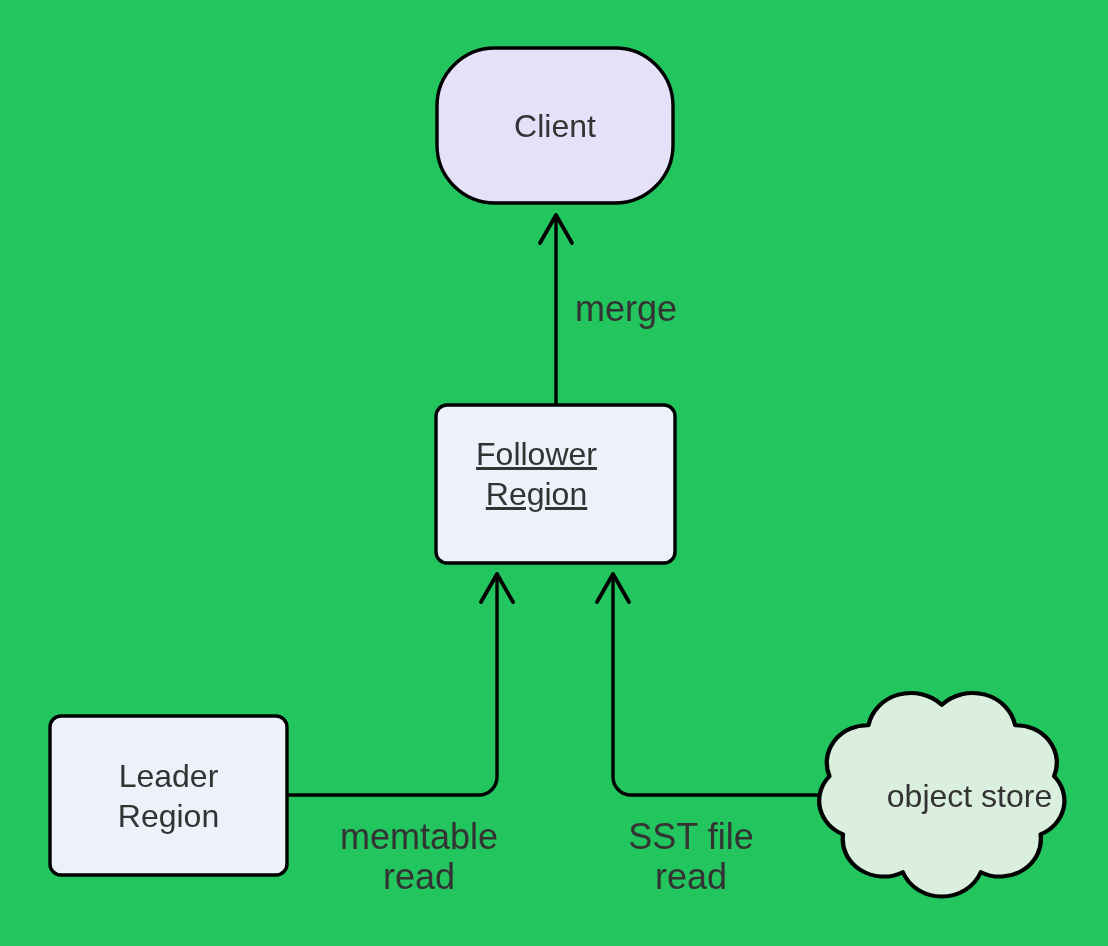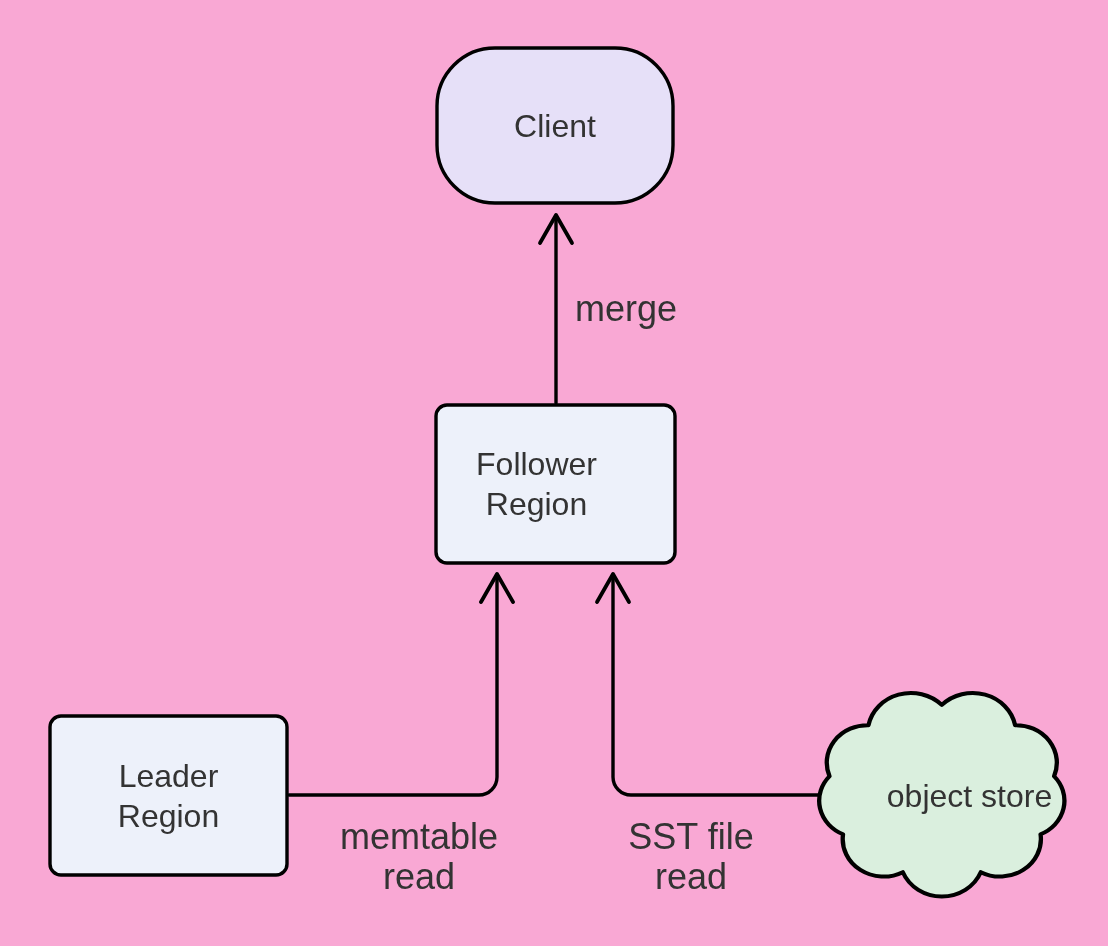--- a/index.html
+++ b/index.html
@@ -5,21 +5,21 @@
   html, body {
     margin: 0;
     padding: 0;
     background: #ffffff;
     font-family: "Liberation Sans", "DejaVu Sans", sans-serif;
   }
   .canvas {
     position: relative;
     width: 1108px;
     height: 946px;
-    background: #f9a8d4;
+    background: #22c55e;
     overflow: hidden;
   }
   .diagram-svg {
     position: absolute;
     left: 0;
     top: 0;
   }
   .node-label {
     position: absolute;
     display: flex;
@@ -84,21 +84,21 @@
                A 33 33 0 0 0 215.1 87.5
                A 34 34 0 0 0 182.6 41.3
                A 36 36 0 0 0 121.5 23 Z" fill="#DAEFDE" stroke="#000000" stroke-width="3.6" stroke-linejoin="round"></path>
     </g>
   </svg>
 
   <div class="node-label" style="left:437px; top:48px; width:236px; height:155px;">
     <span class="wrap">Client</span>
   </div>
 
-  <div class="node-label" style="left:436px; top:405px; width:201px; height:158px;">
+  <div class="node-label" style="left:436px; top:395px; width:201px; height:158px;text-decoration:underline;">
     <span class="wrap wrap-150">Follower Region</span>
   </div>
 
   <div class="node-label" style="left:50px; top:716px; width:237px; height:159px;border-radius:6px;">
     <span class="wrap wrap-150">Leader Region</span>
   </div>
 
   <div class="node-label" style="left:848px; top:695px; width:243px; height:202px;">
     <span class="wrap">object store</span>
   </div>

